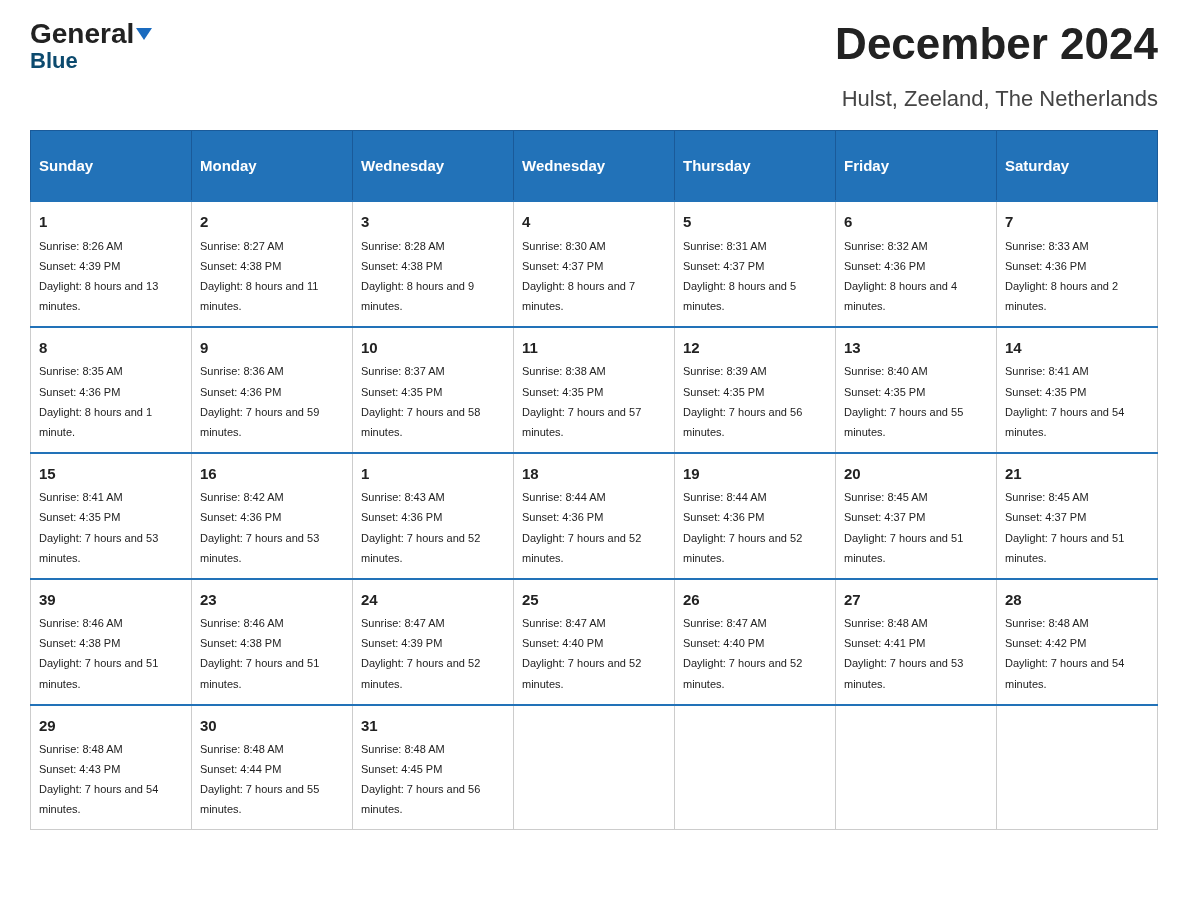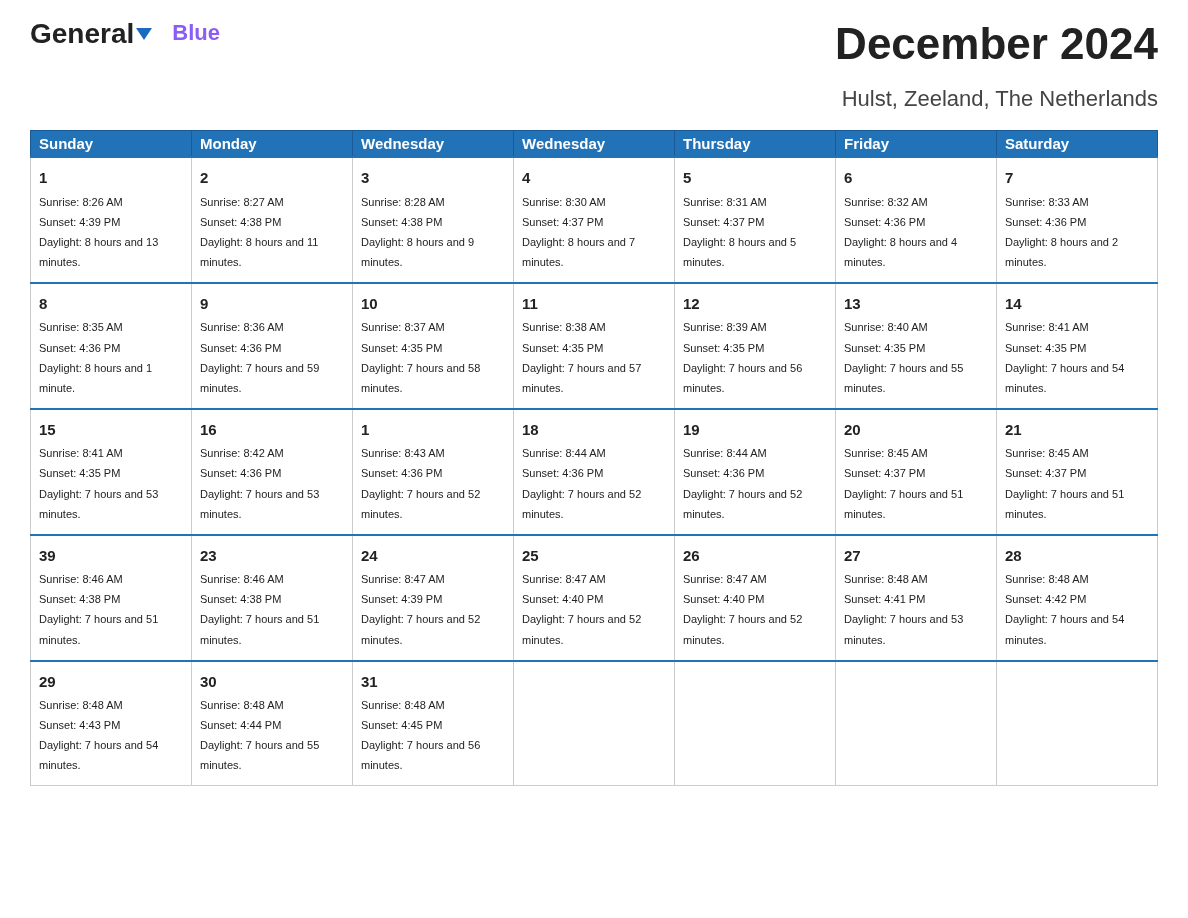--- a/index.html
+++ b/index.html
@@ -12,32 +12,31 @@
       padding: 20px 30px;
     }
     .header {
       display: flex;
       align-items: flex-start;
       justify-content: space-between;
       margin-bottom: 18px;
     }
     .logo {
       display: flex;
-      flex-direction: row;
+      flex-direction: column;
       align-items: flex-start;
-      gap: 20px;
     }
     .logo-text {
       font-size: 28px;
       font-weight: bold;
       color: #222;
       line-height: 1;
     }
     .logo-bottom {
-      color: #8b5cf6;
+      color: #0c4a6e;
       font-size: 22px;
       font-weight: bold;
     }
     .title-block {
       text-align: right;
     }
     .month-title {
       font-size: 44px;
       font-weight: bold;
       color: #222;
@@ -51,21 +50,21 @@
     table {
       width: 100%;
       border-collapse: collapse;
       table-layout: fixed;
     }
     thead tr th {
       background: #2272b8;
       color: #fff;
       font-size: 15px;
       font-weight: bold;
-      padding: 4px 8px;
+      padding: 26px 8px;
       text-align: left;
       border: 1px solid #1a5a99;
     }
     tbody tr td {
       vertical-align: top;
       padding: 8px 8px 10px 8px;
       border: 1px solid #ccc;
       border-top: 2px solid #2272b8;
       font-size: 13px;
       line-height: 1.55;

